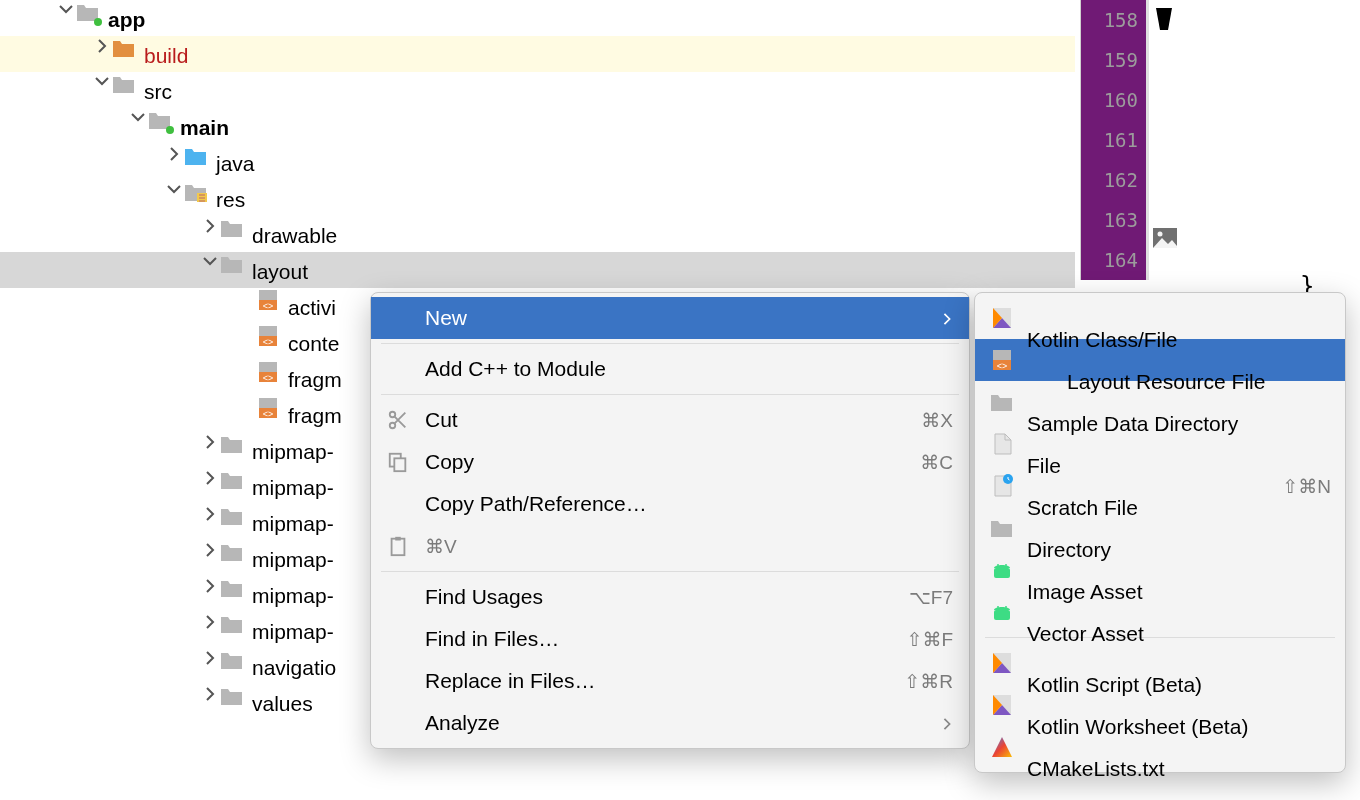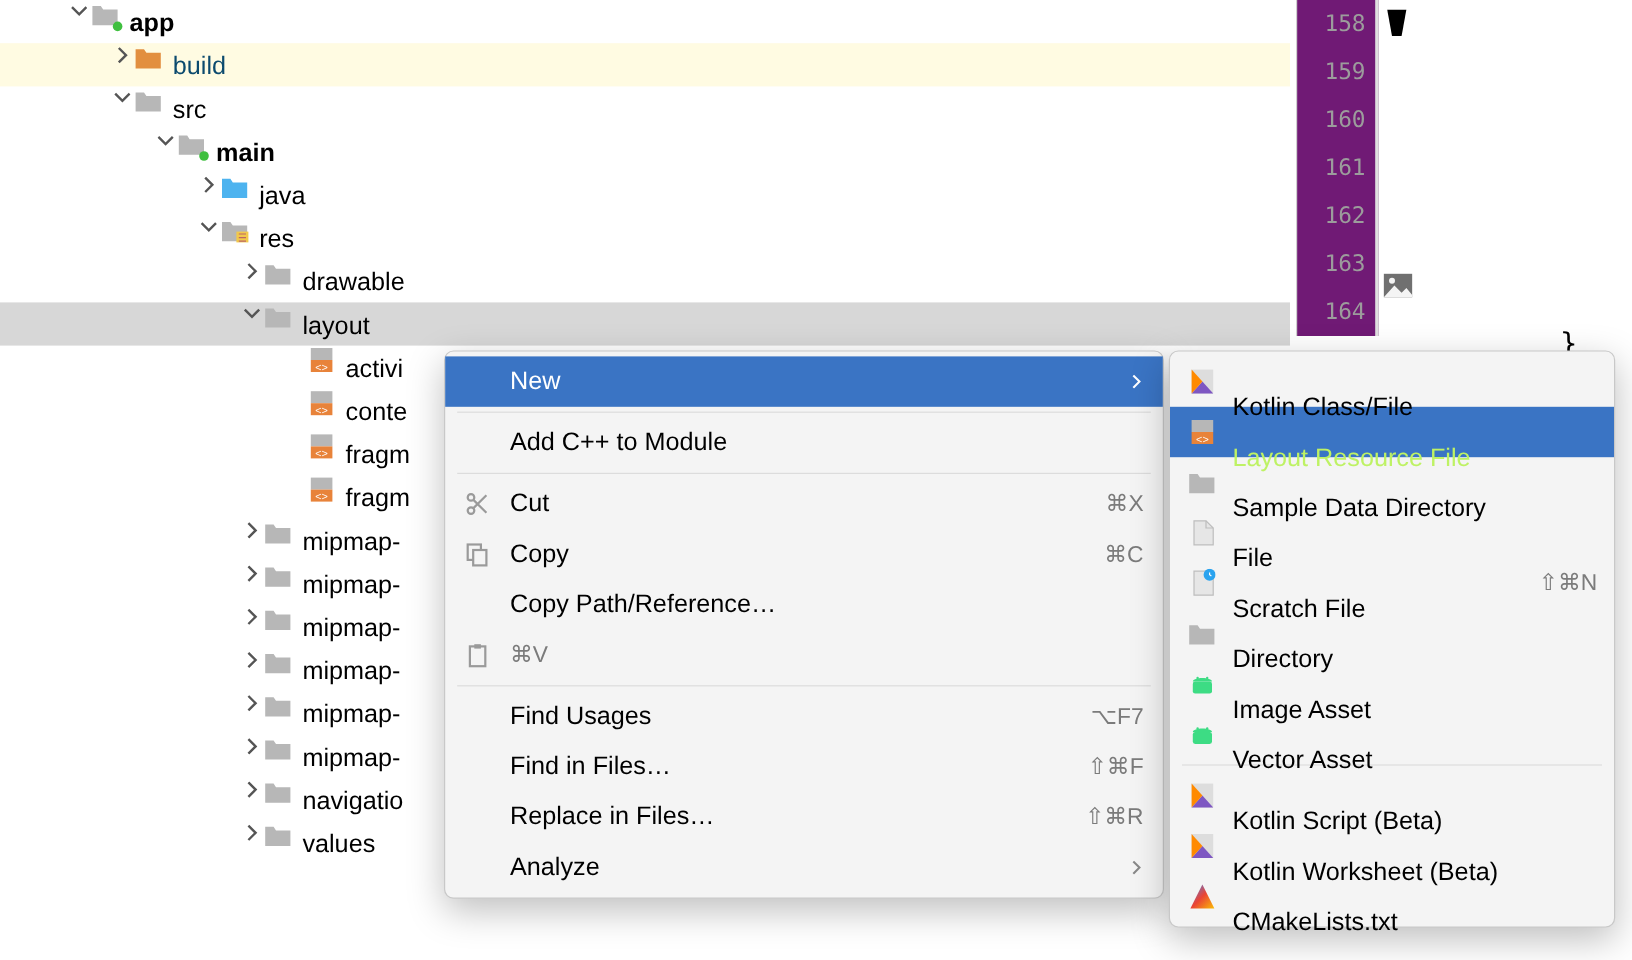--- a/index.html
+++ b/index.html
@@ -33,21 +33,21 @@
   .menu .item .micon{width:26px;height:26px;margin-right:14px;display:flex;align-items:center;justify-content:center;color:#9a9a9a;}
   .menu .item .spacer{width:26px;margin-right:14px;}
   .menu .item .lab{flex:1;}
   .menu .item .short{color:#7b7b7b;font-size:19px;}
   .menu .sep{height:1px;background:#dcdcdc;margin:4px 10px;}
   .menu .item .chev-r{margin-left:auto;}
   .menu .item .chev-r svg{width:12px;height:12px}
   
   .submenu{position:absolute;left:974px;top:292px;width:370px;background:#f4f4f4;border:1px solid #c8c8c8;border-radius:8px;box-shadow:0 10px 30px rgba(0,0,0,.25);padding:4px 0;}
   .submenu .item{height:42px;display:flex;align-items:center;padding:0 14px;font-size:21px;}
-  .submenu .item.sel{background:#3a74c4;color:#bef264;}
+  .submenu .item.sel{background:#3a74c4;color:#000000;gap:40px;}
   .submenu .item .micon{width:26px;height:26px;margin-right:12px;display:flex;align-items:center;justify-content:center;}
   .submenu .sep{height:1px;background:#dcdcdc;margin:4px 10px;}
   .submenu .item .lab{flex:1;white-space:nowrap;margin-top:44px;}
   .submenu .item .short{color:#7b7b7b;font-size:19px;}
   
   .dot-badge{position:relative}
   .dot-badge::after{content:"";position:absolute;right:-2px;bottom:-2px;width:8px;height:8px;background:#3fbf3f;border-radius:50%;}
 </style>
 </head>
 <body>
@@ -152,21 +152,21 @@
     <span class="chev">
         <svg viewBox="0 0 14 14">
           <use href="#chev-right"></use>
         </svg>
       </span>
     <span class="folder-icon">
         <svg width="24" height="22">
           <use href="#folder-orange"></use>
         </svg>
       </span>
-    <span class="label" style="color:#0c4a6e">build</span>
+    <span class="label" style="color:#b91c1c">build</span>
   </div>
   <div class="row ind1">
     <span class="chev">
         <svg viewBox="0 0 14 14">
           <use href="#chev-down"></use>
         </svg>
       </span>
     <span class="folder-icon">
         <svg width="24" height="22">
           <use href="#folder-grey"></use>

